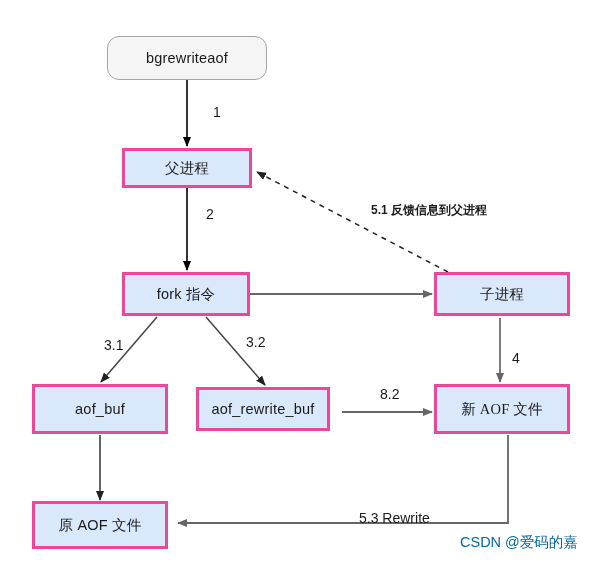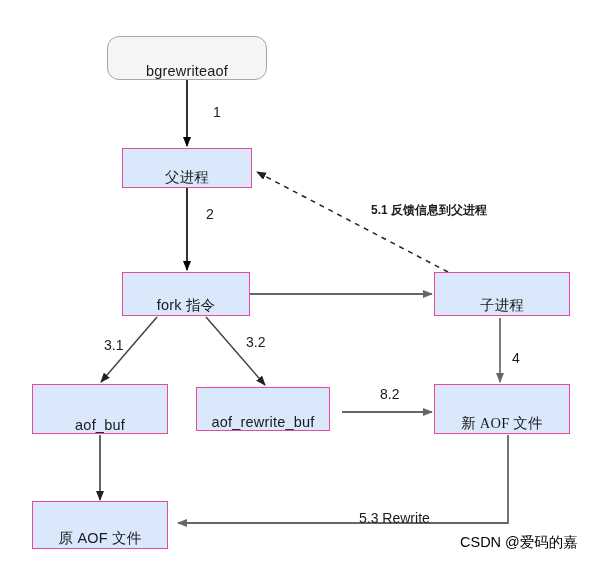--- a/index.html
+++ b/index.html
@@ -21,51 +21,51 @@
     position: absolute;
     left: 0;
     top: 0;
     width: 611px;
     height: 563px;
   }
   .node {
     position: absolute;
     box-sizing: border-box;
     display: flex;
-    align-items: flex-end;
+    align-items: center;
     justify-content: center;
     font-size: 14.5px;
     color: #1a1a1a;
     letter-spacing: 0.2px;
     white-space: nowrap;
   }
   .node-start {
     background: #f5f5f5;
     border: 1px solid #a6a6a6;
     border-radius: 12px;
   }
   .node-proc {
     background: #dae8fc;
-    border: 1px solid #ec4899;
+    border: 3px solid #ec4899;
   }
   .edge-label {
     position: absolute;
     font-size: 12px;
     color: #1a1a1a;
     white-space: nowrap;
     font-weight: 700;
   }
   .edge-label.num {
     font-weight: 400;
     font-size: 14px;
   }
   .watermark {
     position: absolute;
     font-size: 14.5px;
-    color: #000000;
+    color: #0369a1;
     white-space: nowrap;
   }
 </style>
 </head>
 <body>
 
 <div id="canvas">
 
   <svg id="edges" viewBox="0 0 611 563" xmlns="http://www.w3.org/2000/svg">
     <defs>

